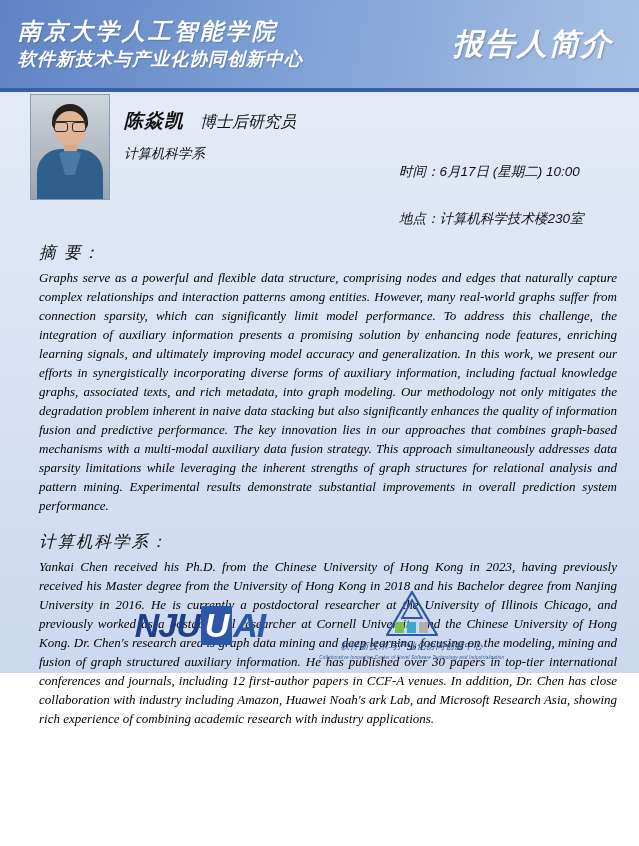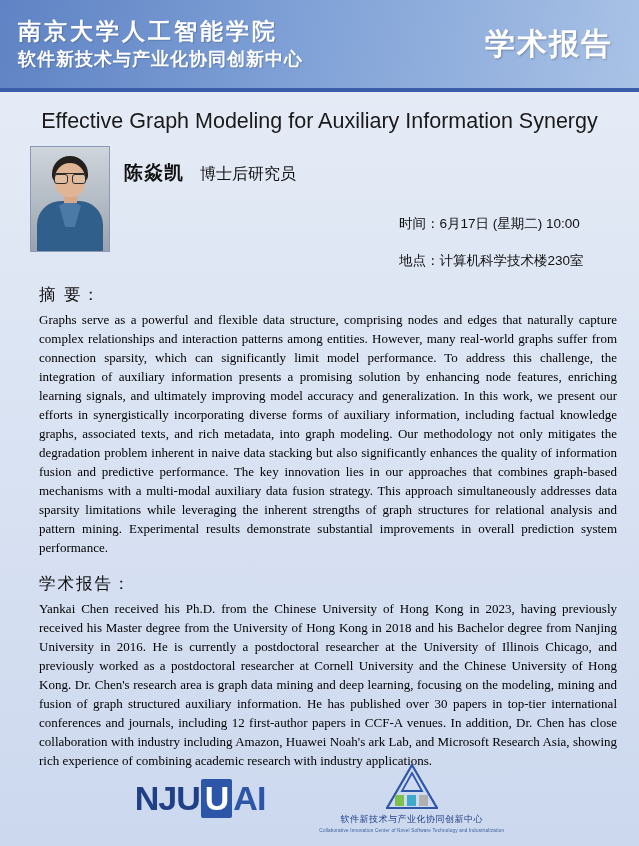--- a/index.html
+++ b/index.html
@@ -9,23 +9,24 @@
   body {
     width: 639px;
     height: 846px;
     background: #ffffff;
     font-family: "Liberation Serif", serif;
     overflow: hidden;
   }
   .poster {
     position: relative;
     width: 639px;
-    height: 846px;
+    height: 673px;
     background: linear-gradient(180deg, #e9eef7 0%, #dfe7f4 30%, #d7e1f2 60%, #ccd8ee 100%);
     box-sizing: border-box;
+    font-style: italic;
   }
 
   
   .header {
     position: relative;
     height: 88px;
     background: linear-gradient(100deg, #5f83c4 0%, #7ea0d6 45%, #a9c2e6 100%);
     display: flex;
     align-items: center;
     padding: 0 18px;
@@ -190,21 +191,21 @@
     box-sizing: border-box;
   }
   .meta-row {
     font-family: "Liberation Sans", sans-serif;
     font-size: 13.5px;
     color: #111;
     white-space: nowrap;
     margin-top: 35px;
   }
   .meta-row.second {
-    margin-top: 19px;
+    margin-top: 29px;
   }
 
   
   .section {
     padding: 0 22px 0 22px;
     margin-left: 17px;
   }
   .section-title {
     font-family: "Liberation Sans", sans-serif;
     font-size: 16.5px;
@@ -285,53 +286,53 @@
 </head>
 <body>
 
 <div class="poster">
 
   <div class="header">
     <div class="header-left">
       <div class="header-line1">南京大学人工智能学院</div>
       <div class="header-line2">软件新技术与产业化协同创新中心</div>
     </div>
-    <div class="header-right">学术报告</div>
+    <div class="header-right">报告人简介</div>
   </div>
   <div class="header-rule"></div>
 
-  <div class="title">Effective Graph Modeling for Auxiliary Information Synergy</div>
 
   <div class="speaker">
     <div class="photo">
       <div class="bg"></div>
       <div class="body"></div>
       <div class="shirt"></div>
       <div class="neck"></div>
       <div class="hair"></div>
       <div class="face"></div>
       <div class="glasses"></div>
     </div>
     <div class="speaker-info">
       <div class="sp-row">
         <div class="sp-name">陈焱凯</div>
         <div class="sp-rank">博士后研究员</div>
       </div>
+      <div class="sp-dept">计算机科学系</div>
     </div>
     <div class="meta">
       <div class="meta-row">时间：6月17日 (星期二) 10:00</div>
       <div class="meta-row second">地点：计算机科学技术楼230室</div>
     </div>
   </div>
 
   <div class="section">
     <div class="section-title">摘 要：</div>
     <div class="body-text">Graphs serve as a powerful and flexible data structure, comprising nodes and edges that naturally capture complex relationships and interaction patterns among entities. However, many real-world graphs suffer from connection sparsity, which can significantly limit model performance. To address this challenge, the integration of auxiliary information presents a promising solution by enhancing node features, enriching learning signals, and ultimately improving model accuracy and generalization. In this work, we present our efforts in synergistically incorporating diverse forms of auxiliary information, including factual knowledge graphs, associated texts, and rich metadata, into graph modeling. Our methodology not only mitigates the degradation problem inherent in naive data stacking but also significantly enhances the quality of information fusion and predictive performance. The key innovation lies in our approaches that combines graph-based mechanisms with a multi-modal auxiliary data fusion strategy. This approach simultaneously addresses data sparsity limitations while leveraging the inherent strengths of graph structures for relational analysis and pattern mining. Experimental results demonstrate substantial improvements in overall prediction system performance.</div>
 
-    <div class="section-title bio">学术报告：</div>
+    <div class="section-title bio">计算机科学系：</div>
     <div class="body-text">Yankai Chen received his Ph.D. from the Chinese University of Hong Kong in 2023, having previously received his Master degree from the University of Hong Kong in 2018 and his Bachelor degree from Nanjing University in 2016. He is currently a postdoctoral researcher at the University of Illinois Chicago, and previously worked as a postdoctoral researcher at Cornell University and the Chinese University of Hong Kong. Dr. Chen's research area is graph data mining and deep learning, focusing on the modeling, mining and fusion of graph structured auxiliary information. He has published over 30 papers in top-tier international conferences and journals, including 12 first-author papers in CCF-A venues. In addition, Dr. Chen has close collaboration with industry including Amazon, Huawei Noah's ark Lab, and Microsoft Research Asia, showing rich experience of combining academic research with industry applications.</div>
   </div>
 
   <div class="footer">
     <div class="njuai">
       <span>NJU</span>
         <span class="u">U</span>
         <span class="ai">AI</span>
     </div>
     <div class="cic">

